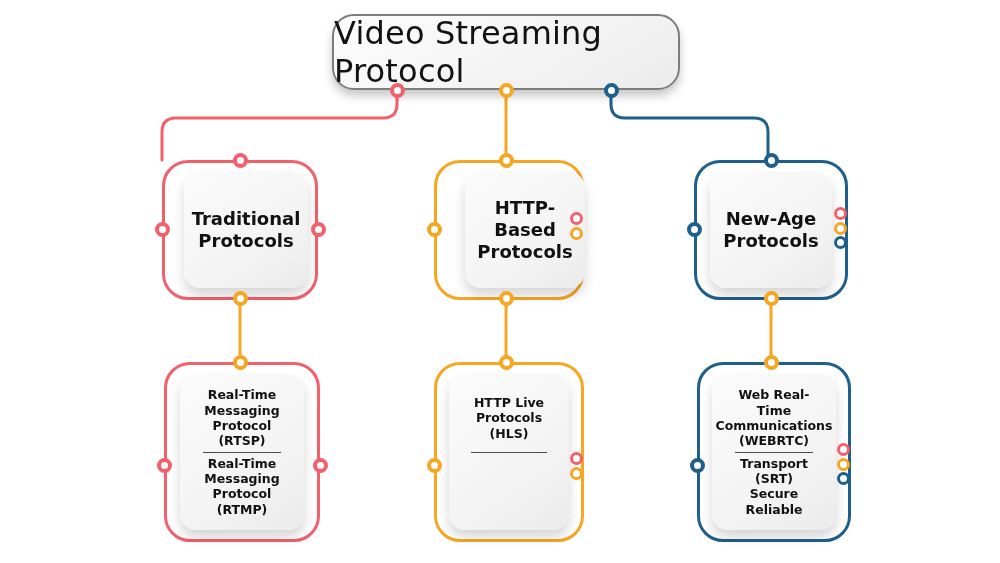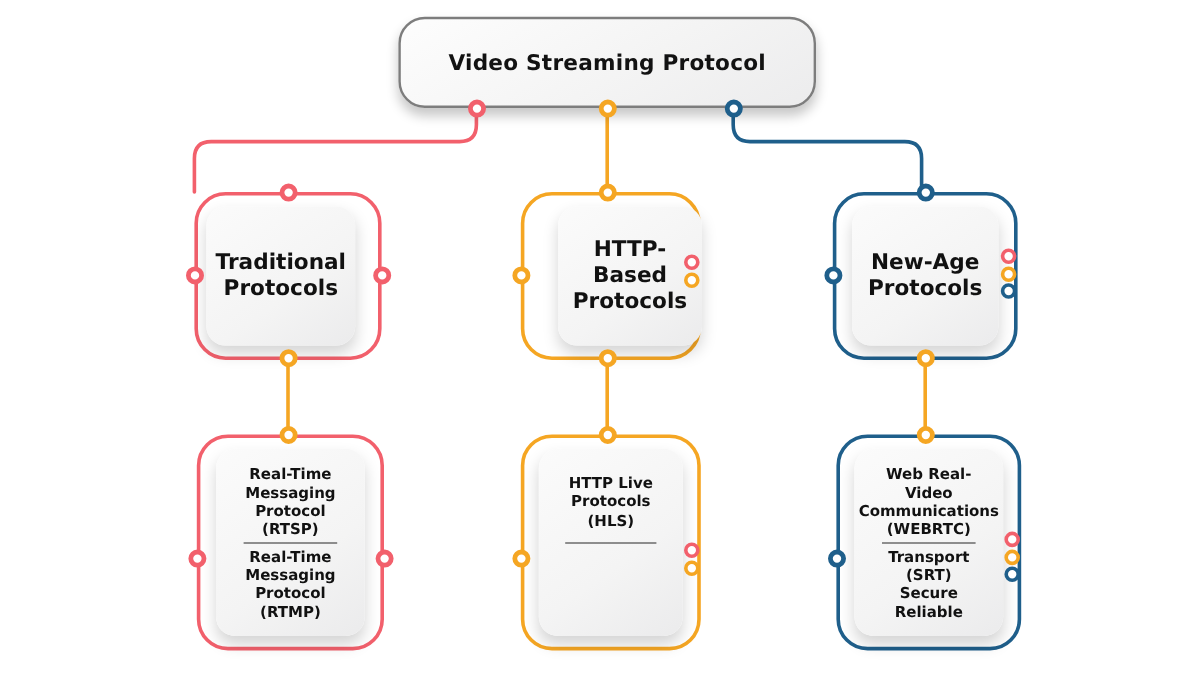--- a/index.html
+++ b/index.html
@@ -15,21 +15,21 @@
   
   .title-card{
     position:absolute;left:332px;top:14px;width:348px;height:76px;
     border:2px solid #7d7d7d;border-radius:22px;
     background:linear-gradient(150deg,#fdfdfd 0%,#f4f4f4 55%,#ececed 100%);
     box-shadow:0 6px 10px rgba(0,0,0,.22);
     display:flex;align-items:center;justify-content:center;
     box-sizing:border-box;
   }
   .title-card .t{
-    font-size:18px;font-weight:bold;color:#121212;letter-spacing:.2px;
+    font-size:32px;font-weight:normal;color:#121212;letter-spacing:.2px;
   }
 
   
   .frame{
     position:absolute;border-style:solid;border-width:3px;border-radius:26px;
     box-sizing:border-box;background:transparent;
   }
   .card{
     position:absolute;border-radius:16px;
     background:linear-gradient(145deg,#fbfbfb 0%,#f4f4f4 60%,#ebebec 100%);
@@ -85,21 +85,21 @@
   </svg>
 
   <div class="title-card">
     <span class="t">Video Streaming Protocol</span>
   </div>
   <div class="dot big c-red" style="left:390px;top:83px;"></div>
   <div class="dot big c-orange" style="left:499px;top:83px;"></div>
   <div class="dot big c-blue" style="left:604px;top:83px;"></div>
 
   <div class="frame f-red" style="left:162px;top:160px;width:156px;height:140px;"></div>
-  <div class="card branch-card" style="left:172px;top:172px;width:124px;height:116px;">
+  <div class="card branch-card" style="left:184px;top:172px;width:124px;height:116px;">
     <span class="line">Traditional</span>
     <span class="line">Protocols</span>
   </div>
   <div class="dot big c-red" style="left:233px;top:153px;"></div>
   <div class="dot big c-red" style="left:155px;top:222px;"></div>
   <div class="dot big c-red" style="left:311px;top:222px;"></div>
   <div class="dot big c-orange" style="left:233px;top:291px;"></div>
 
   <div class="frame f-red" style="left:164px;top:362px;width:156px;height:180px;"></div>
   <div class="card leaf-card" style="left:180px;top:374px;width:124px;height:156px;">
@@ -152,21 +152,21 @@
   <div class="dot big c-blue" style="left:764px;top:153px;"></div>
   <div class="dot big c-blue" style="left:687px;top:222px;"></div>
   <div class="dot sm c-red" style="left:834px;top:207px;"></div>
   <div class="dot sm c-orange" style="left:834px;top:222px;"></div>
   <div class="dot sm c-blue" style="left:834px;top:236px;"></div>
   <div class="dot big c-orange" style="left:764px;top:291px;"></div>
 
   <div class="frame f-blue" style="left:697px;top:362px;width:154px;height:180px;"></div>
   <div class="card leaf-card" style="left:712px;top:374px;width:124px;height:156px;">
     <div class="leaf-sec" style="height:50%;">
-      <span class="line">Web Real- Video</span>
+      <span class="line">Web Real- Time</span>
       <span class="line">Communications</span>
       <span class="line">(WEBRTC)</span>
     </div>
     <div class="divider"></div>
     <div class="leaf-sec" style="height:50%;">
       <span class="line">Transport (SRT)</span>
       <span class="line">Secure Reliable</span>
     </div>
   </div>
   <div class="dot big c-orange" style="left:764px;top:355px;"></div>

